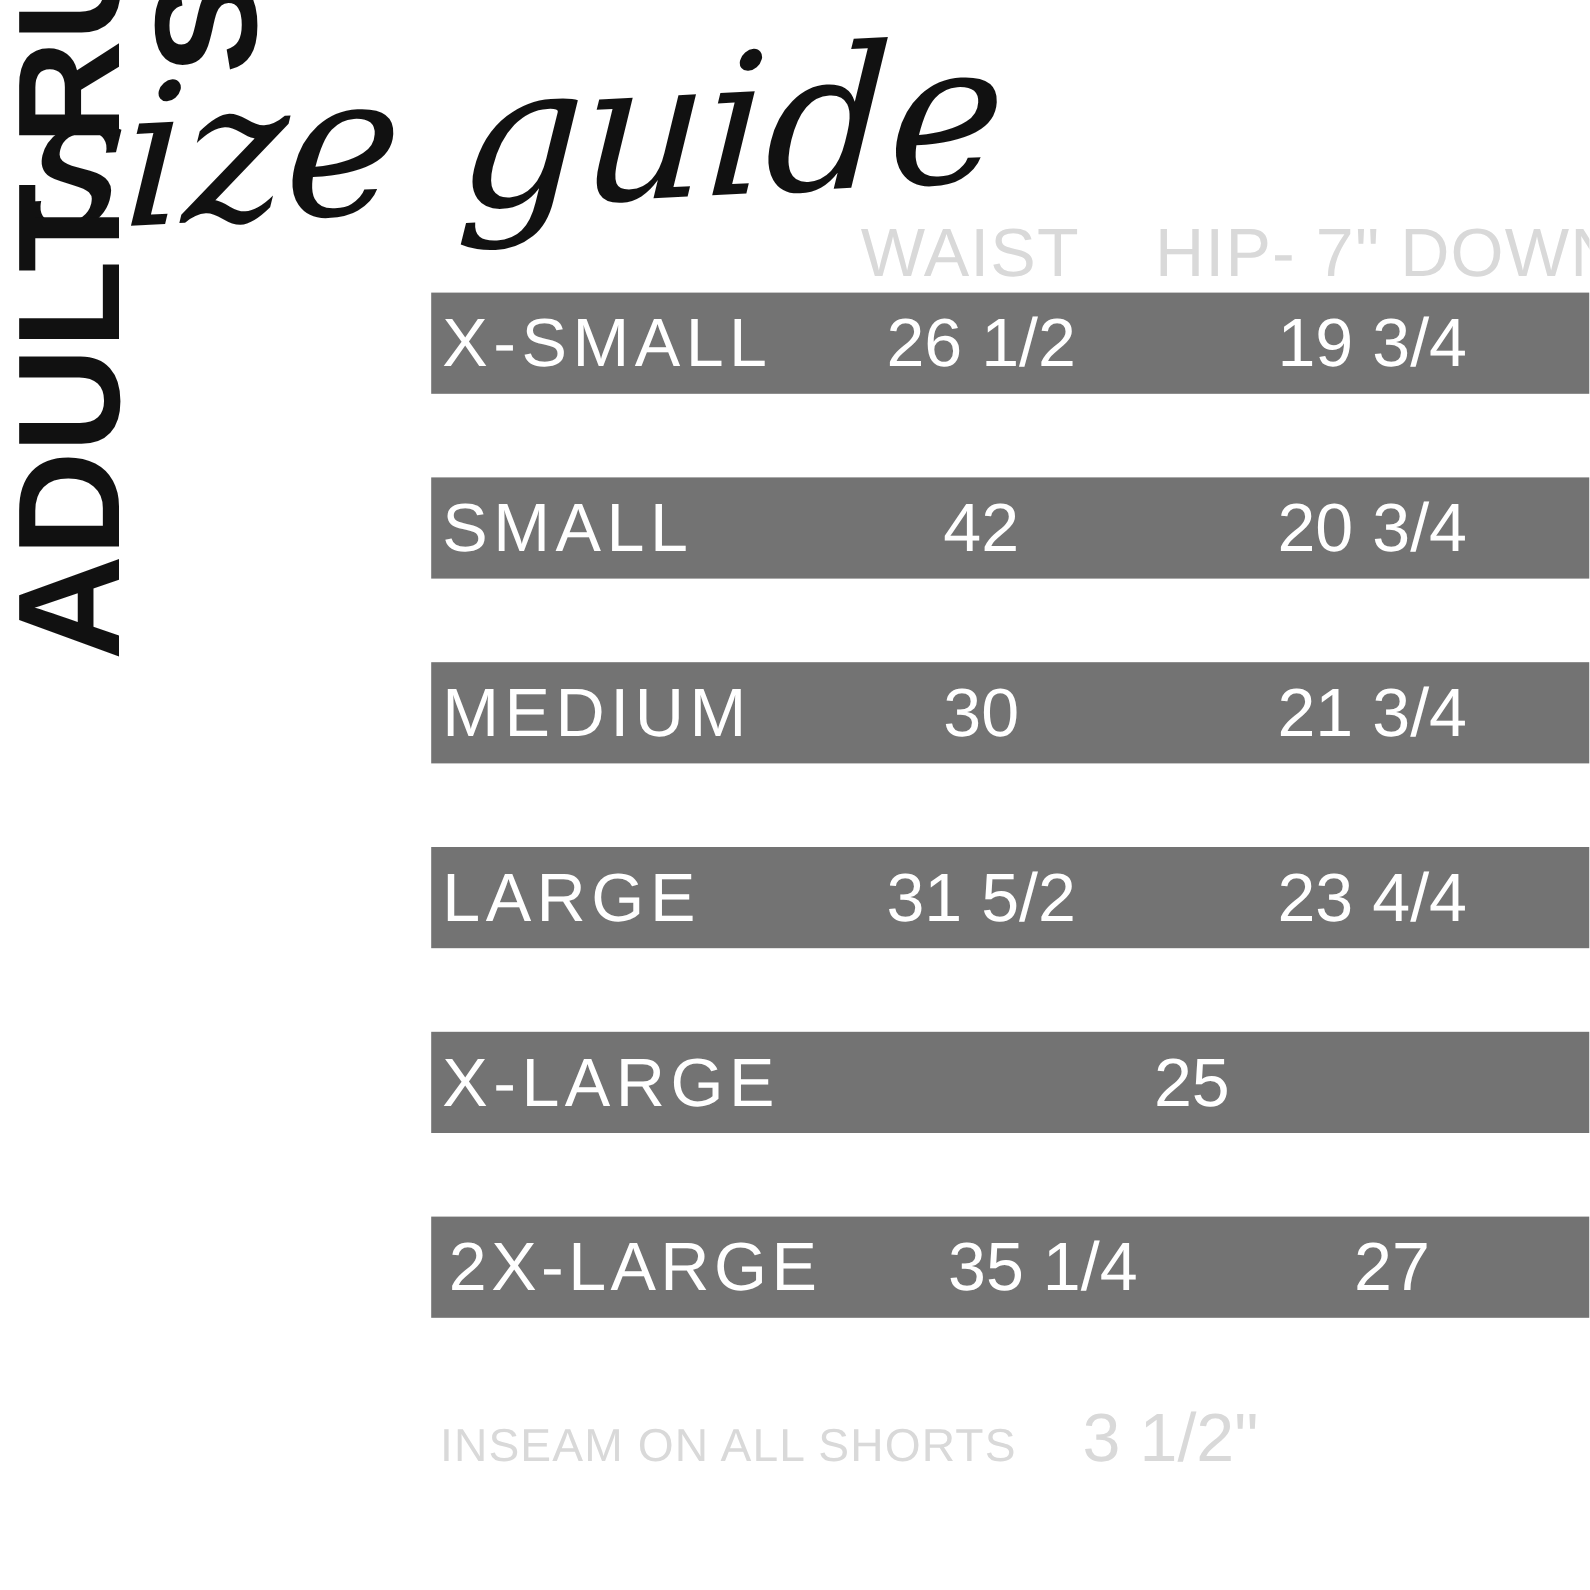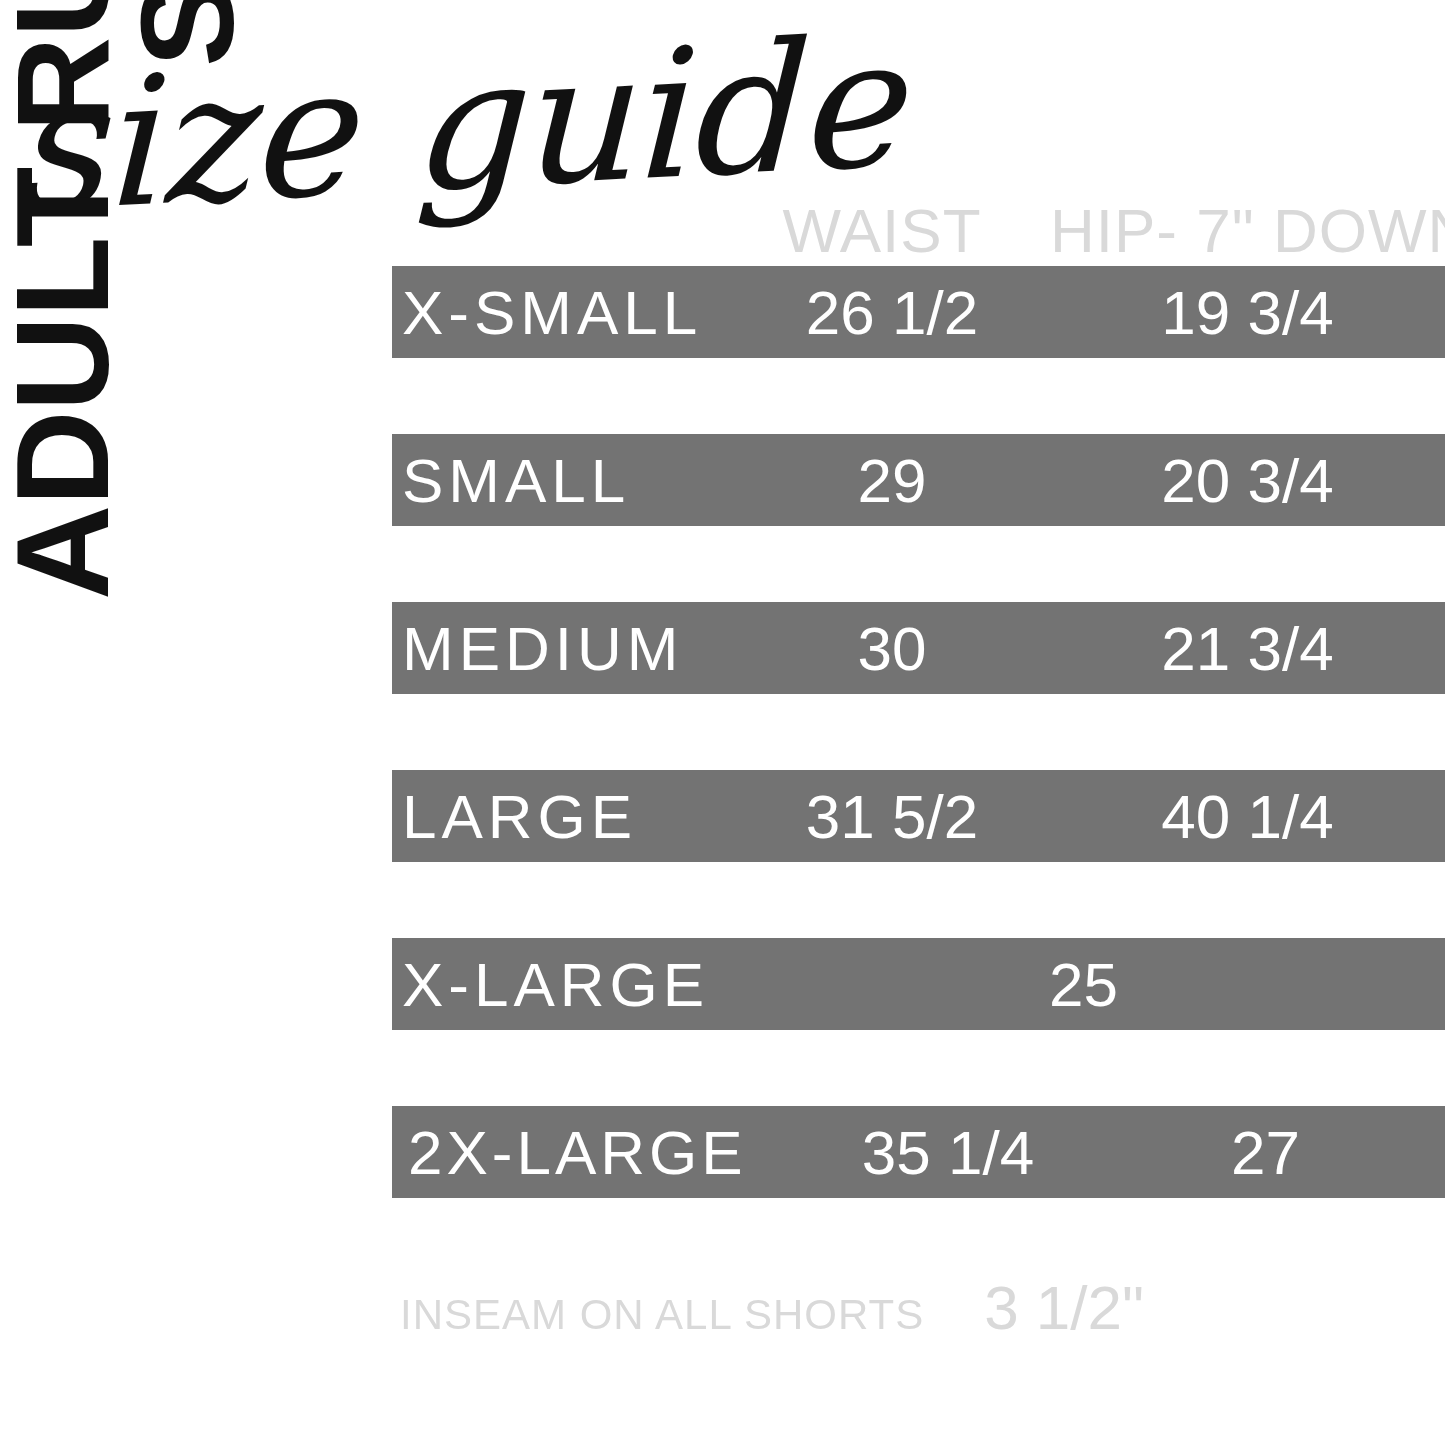--- a/index.html
+++ b/index.html
@@ -178,34 +178,34 @@
   </div>
 
   <div class="row r1">
     <div class="cell size">X-SMALL</div>
     <div class="cell waist">26 1/2</div>
     <div class="cell hip">19 3/4</div>
   </div>
 
   <div class="row r2">
     <div class="cell size">SMALL</div>
-    <div class="cell waist">29</div>
+    <div class="cell waist">42</div>
     <div class="cell hip">20 3/4</div>
   </div>
 
   <div class="row r3">
     <div class="cell size">MEDIUM</div>
     <div class="cell waist">30</div>
     <div class="cell hip">21 3/4</div>
   </div>
 
   <div class="row r4">
     <div class="cell size">LARGE</div>
     <div class="cell waist">31 5/2</div>
-    <div class="cell hip">40 1/4</div>
+    <div class="cell hip">23 4/4</div>
   </div>
 
   <div class="row r5">
     <div class="cell size">X-LARGE</div>
     <div class="cell hip">25</div>
   </div>
 
   <div class="row r6">
     <div class="cell size">2X-LARGE</div>
     <div class="cell waist">35 1/4</div>

